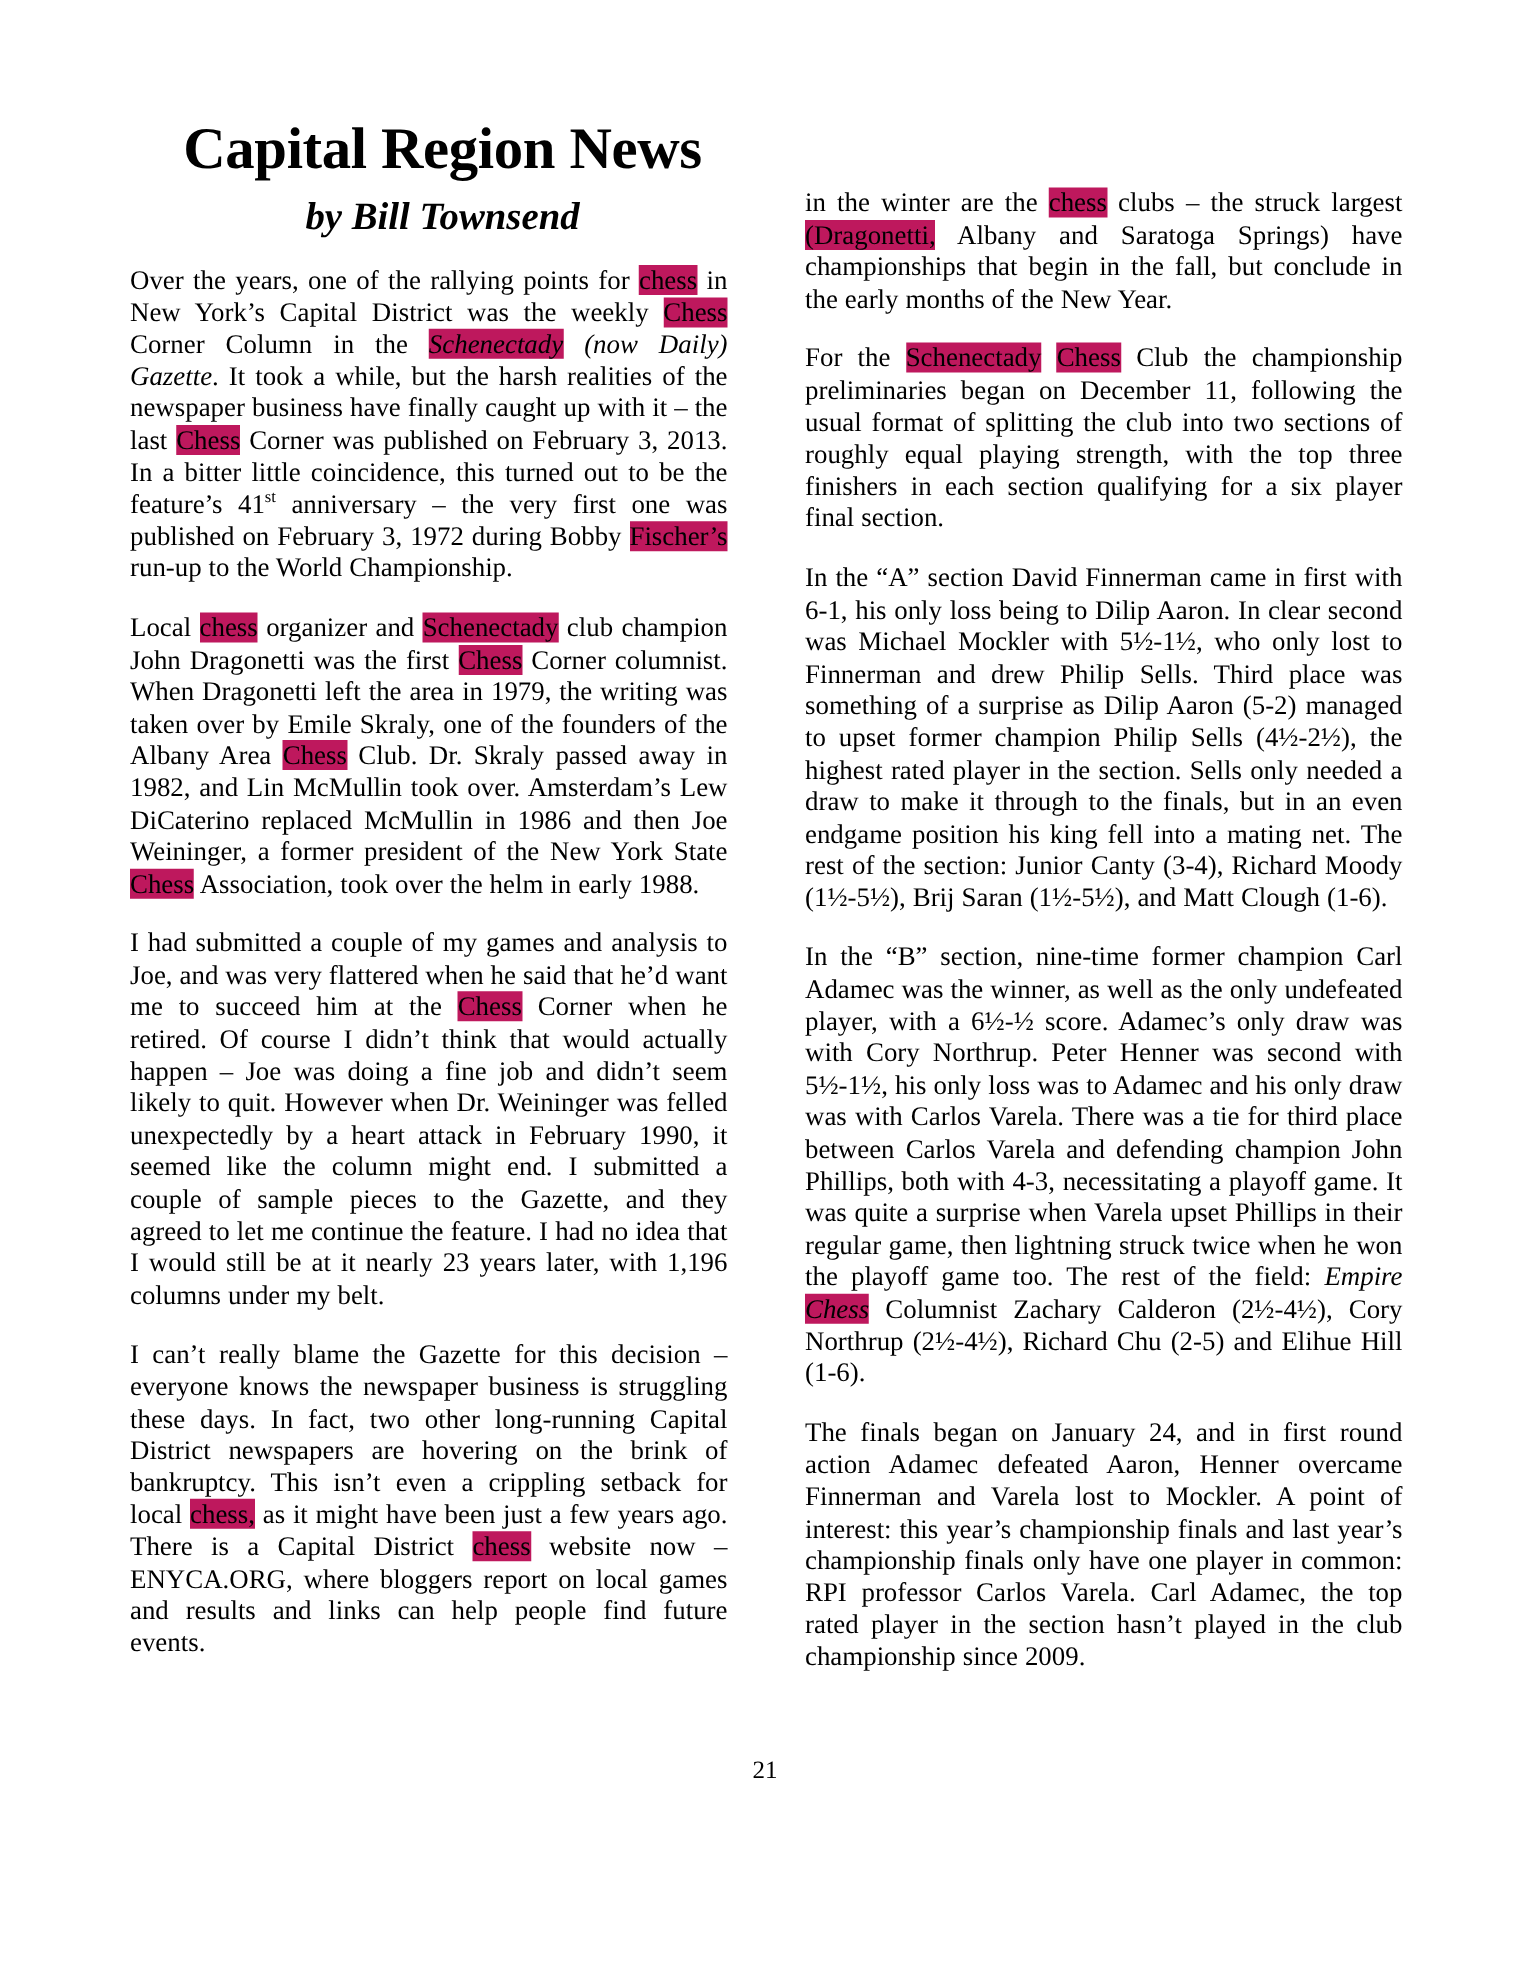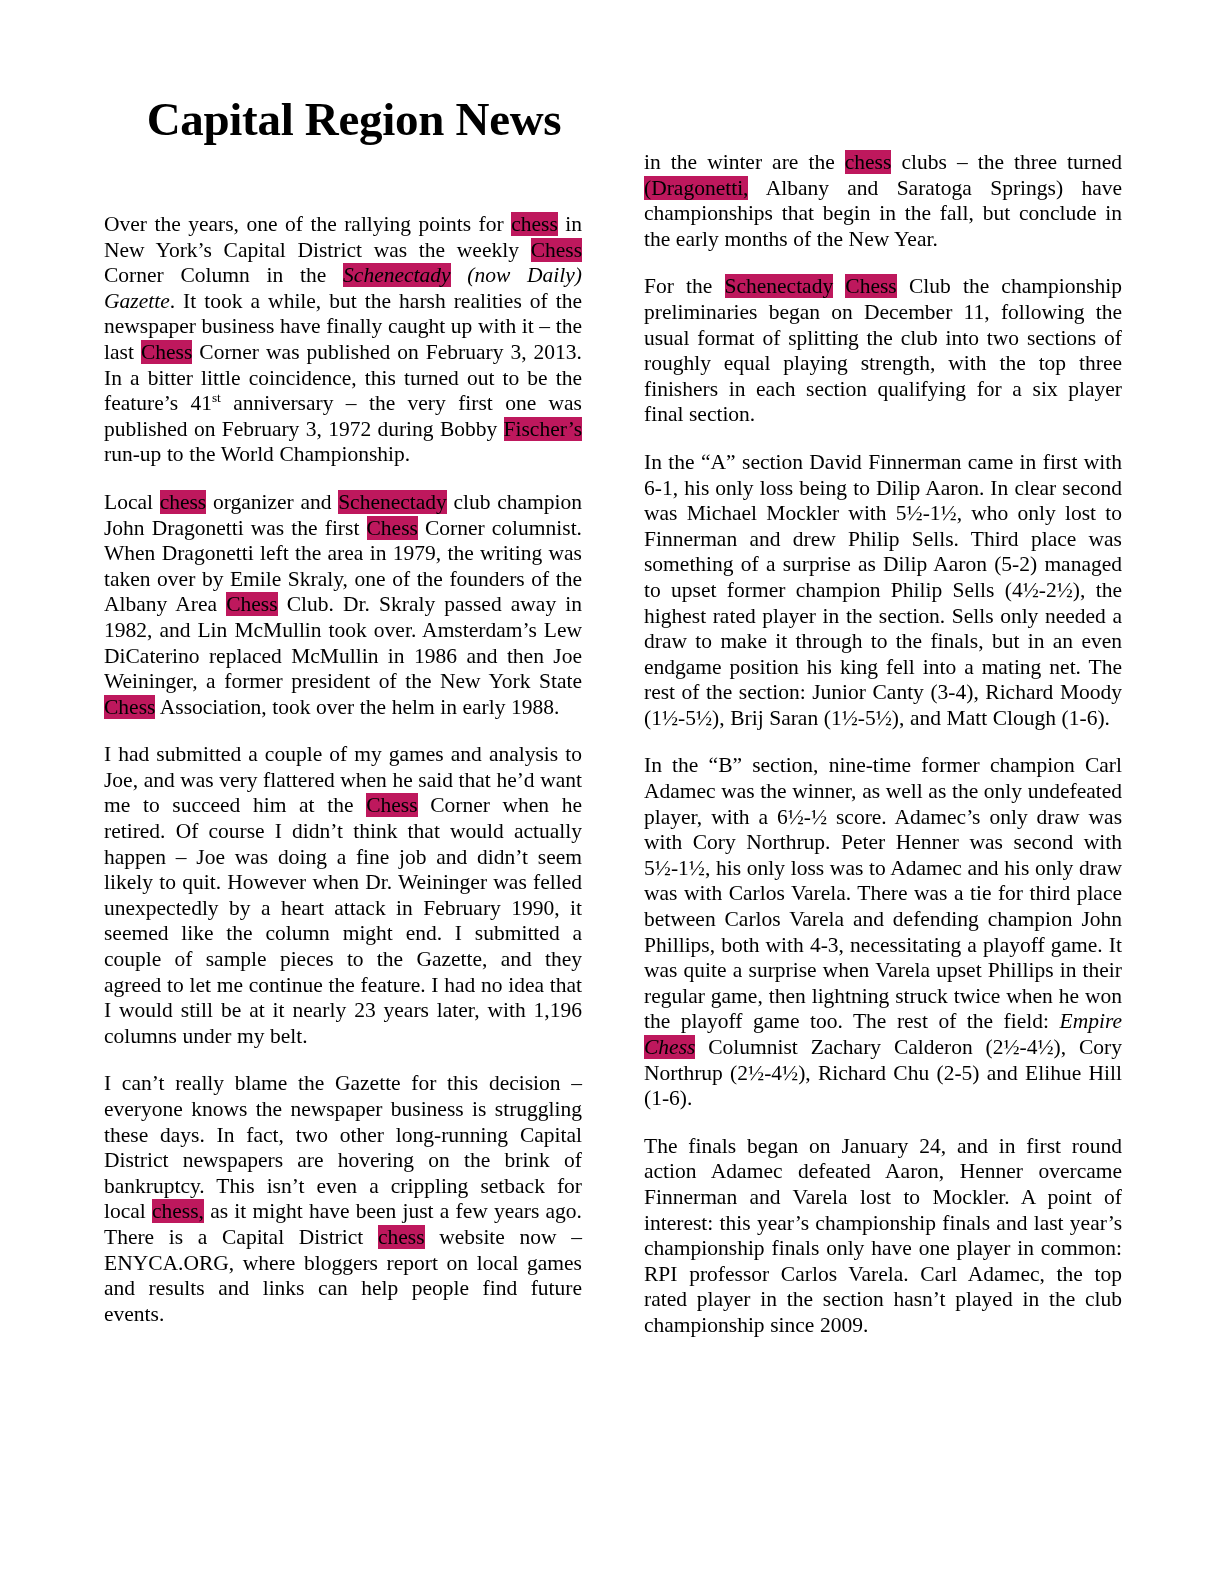--- a/index.html
+++ b/index.html
@@ -88,47 +88,49 @@
     font-family: "Liberation Serif", "DejaVu Serif", serif;
   }
 </style>
 </head>
 <body>
 
 <div class="page">
 
   <div class="masthead">
     <div class="masthead-title">Capital Region News</div>
+    <div class="masthead-byline">by Bill Townsend</div>
   </div>
 
   <div class="columns">
 
     <div class="col col-left">
 
       <p class="para"><span>Over the years, one of the rallying points for </span><span class="hl">chess</span><span> in New York’s Capital District was the weekly </span><span class="hl">Chess</span><span> Corner Column in the </span><span class="hl it">Schenectady</span><span class="it"> (now Daily) Gazette</span><span>. It took a while, but the harsh realities of the newspaper business have finally caught up with it – the last </span><span class="hl">Chess</span><span> Corner was published on February 3, 2013. In a bitter little coincidence, this turned out to be the feature’s 41</span><sup class="ord">st</sup><span> anniversary – the very first one was published on February 3, 1972 during Bobby </span><span class="hl">Fischer’s</span><span> run-up to the World Championship.</span></p>
 
       <p class="para"><span>Local </span><span class="hl">chess</span><span> organizer and </span><span class="hl">Schenectady</span><span> club champion John Dragonetti was the first </span><span class="hl">Chess</span><span> Corner columnist. When Dragonetti left the area in 1979, the writing was taken over by Emile Skraly, one of the founders of the Albany Area </span><span class="hl">Chess</span><span> Club.  Dr. Skraly passed away in 1982, and Lin McMullin took over. Amsterdam’s Lew DiCaterino replaced McMullin in 1986 and then Joe Weininger, a former president of the New York State </span><span class="hl">Chess</span><span> Association, took over the helm in early 1988.</span></p>
 
       <p class="para"><span>I had submitted a couple of my games and analysis to Joe, and was very flattered when he said that he’d want me to succeed him at the </span><span class="hl">Chess</span><span> Corner when he retired. Of course I didn’t think that would actually happen – Joe was doing a fine job and didn’t seem likely to quit. However when Dr. Weininger was felled unexpectedly by a heart attack in February 1990, it seemed like the column might end.   I submitted a couple of sample pieces to the Gazette, and they agreed to let me continue the feature. I had no idea that I would still be at it nearly 23 years later, with 1,196 columns under my belt.</span></p>
 
       <p class="para"><span>I can’t really blame the Gazette for this decision – everyone knows the newspaper business is struggling these days.  In fact, two other long-running Capital District newspapers are hovering on the brink of bankruptcy. This isn’t even a crippling setback for local </span><span class="hl">chess,</span><span> as it might have been just a few years ago. There is a Capital District </span><span class="hl">chess</span><span> website now – ENYCA.ORG, where bloggers report on local games and results and links can help people find future events.</span></p>
 
 
     </div>
 
     <div class="col col-right">
 
-      <p class="para"><span>in the winter are the </span><span class="hl">chess</span><span> clubs – the three turned </span><span class="hl">(Dragonetti,</span><span> Albany and Saratoga Springs) have championships that begin in the fall, but conclude in the early months of the New Year.</span></p>
+      <p class="para"><span>in the winter are the </span><span class="hl">chess</span><span> clubs – the struck largest </span><span class="hl">(Dragonetti,</span><span> Albany and Saratoga Springs) have championships that begin in the fall, but conclude in the early months of the New Year.</span></p>
 
       <p class="para"><span>For the </span><span class="hl">Schenectady</span><span> </span><span class="hl">Chess</span><span> Club the championship preliminaries began on December 11, following the usual format of splitting the club into two sections of roughly equal playing strength, with the top three finishers in each section qualifying for a six player final section.</span></p>
 
       <p class="para"><span>In the “A” section David Finnerman came in first with 6-1, his only loss being to Dilip Aaron. In clear second was Michael Mockler with 5½-1½, who only lost to Finnerman and drew Philip Sells. Third place was something of a surprise as Dilip Aaron (5-2) managed to upset former champion Philip Sells (4½-2½), the highest rated player in the section.  Sells only needed a draw to make it through to the finals, but in an even endgame position his king fell into a mating net. The rest of the section: Junior Canty (3-4), Richard Moody (1½-5½), Brij Saran (1½-5½), and Matt Clough (1-6).</span></p>
 
       <p class="para"><span>In the “B” section, nine-time former champion Carl Adamec was the winner, as well as the only undefeated player, with a 6½-½ score. Adamec’s only draw was with Cory Northrup. Peter Henner was second with 5½-1½, his only loss was to Adamec and his only draw was with Carlos Varela. There was a tie for third place between Carlos Varela and defending champion John Phillips, both with 4-3, necessitating a playoff game. It was quite a surprise when Varela upset Phillips in their regular game, then lightning struck twice when he won the playoff game too. The rest of the field: </span><span class="it">Empire</span><span> </span><span class="hl it">Chess</span><span> Columnist Zachary Calderon (2½-4½), Cory Northrup (2½-4½), Richard Chu (2-5) and Elihue Hill (1-6).</span></p>
 
       <p class="para"><span>The finals began on January 24, and in first round action Adamec defeated Aaron, Henner overcame Finnerman and Varela lost to Mockler. A point of interest: this year’s championship finals and last year’s championship finals only have one player in common: RPI professor Carlos Varela. Carl Adamec, the top rated player in the section hasn’t played in the club championship since 2009.</span></p>
 
     </div>
 
   </div>
 
+  <div class="pagenum">21</div>
 
 </div>
 
 </body></html>

